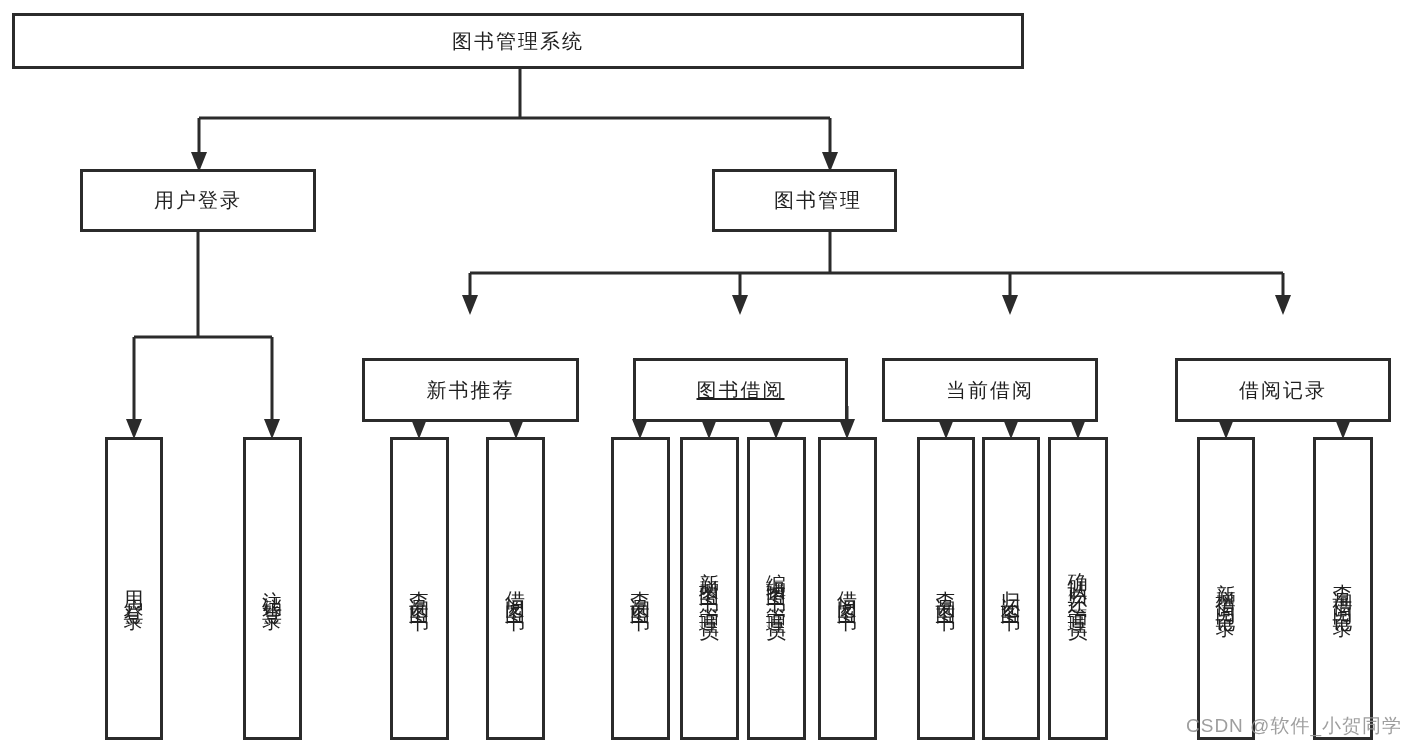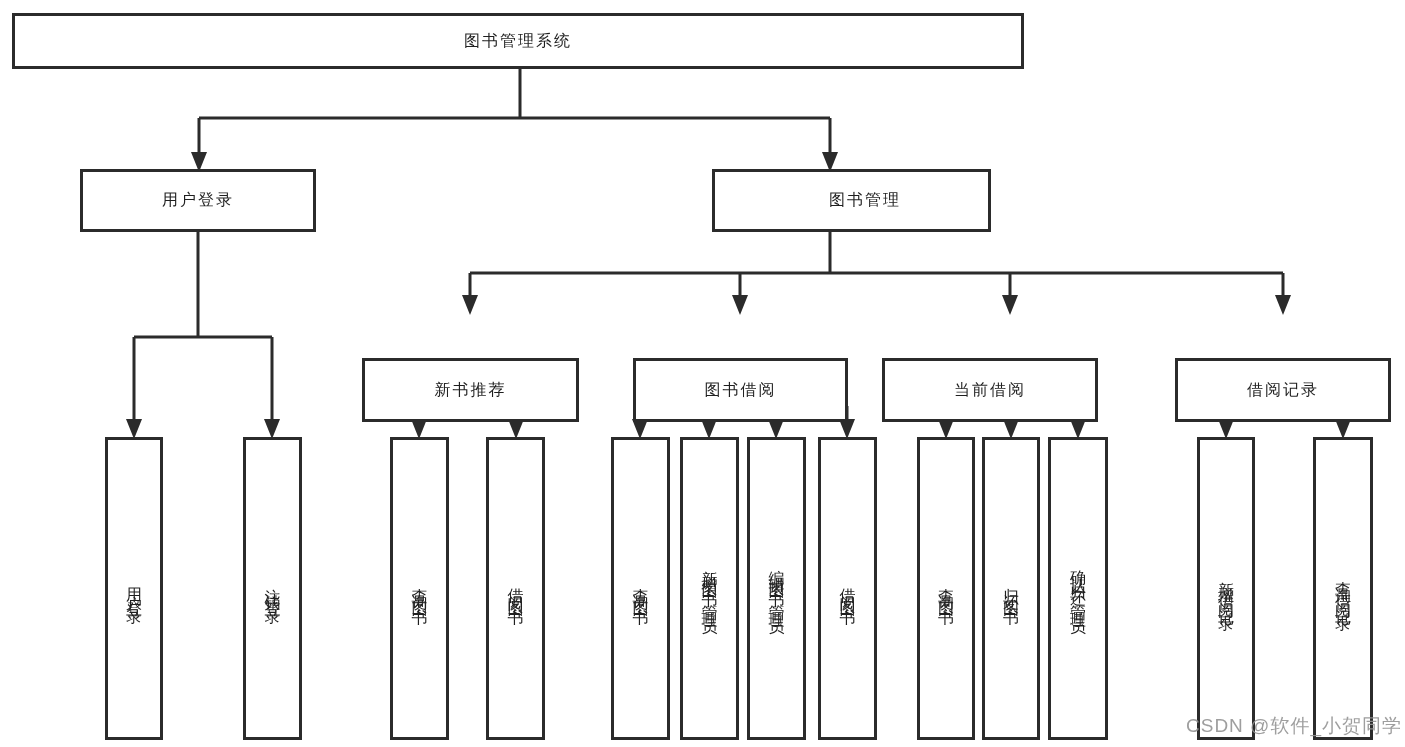--- a/index.html
+++ b/index.html
@@ -26,35 +26,35 @@
     box-sizing: border-box;
     background: #ffffff;
     border: 3px solid #2b2b2b;
     display: flex;
     align-items: center;
     justify-content: center;
     z-index: 1;
     color: #1f1f1f;
   }
   .node .lbl {
-    font-size: 16px;
+    font-size: 20px;
     letter-spacing: 2px;
     white-space: nowrap;
   }
   .vnode .lbl {
     writing-mode: vertical-rl;
     text-orientation: mixed;
     letter-spacing: 7px;
     white-space: normal;
     line-height: 1;
   }
   
   .root-box   { left: 12px;  top: 13px;  width: 1012px; height: 56px; }
   .l2-login   { left: 80px;  top: 169px; width: 236px;  height: 63px; }
-  .l2-mgmt    { left: 712px; top: 169px; width: 279px;  height: 63px; padding-left: 27px; }
+  .l2-mgmt    { left: 712px; top: 169px; width: 185px;  height: 63px; padding-left: 27px; }
   .l3         { top: 312px; height: 64px; margin-top: 46px; }
   .leaf       { top: 437px; height: 303px; }
   #watermark {
     position: absolute;
     left: 1186px;
     top: 713px;
     z-index: 3;
     font-size: 19px;
     color: rgba(148, 148, 148, 0.9);
     white-space: nowrap;
@@ -114,21 +114,21 @@
   <div class="node l2-login">
     <span class="lbl">用户登录</span>
   </div>
   <div class="node l2-mgmt">
     <span class="lbl">图书管理</span>
   </div>
 
   <div class="node l3" style="left:362px;width:217px;">
     <span class="lbl">新书推荐</span>
   </div>
-  <div class="node l3" style="left:633px;width:215px;">
+  <div class="node l3" style="left:633px;width:215px;text-decoration:underline;">
     <span class="lbl">图书借阅</span>
   </div>
   <div class="node l3" style="left:882px;width:216px;">
     <span class="lbl">当前借阅</span>
   </div>
   <div class="node l3" style="left:1175px;width:216px;">
     <span class="lbl">借阅记录</span>
   </div>
 
   <div class="node vnode leaf" style="left:105px;width:58px;">

